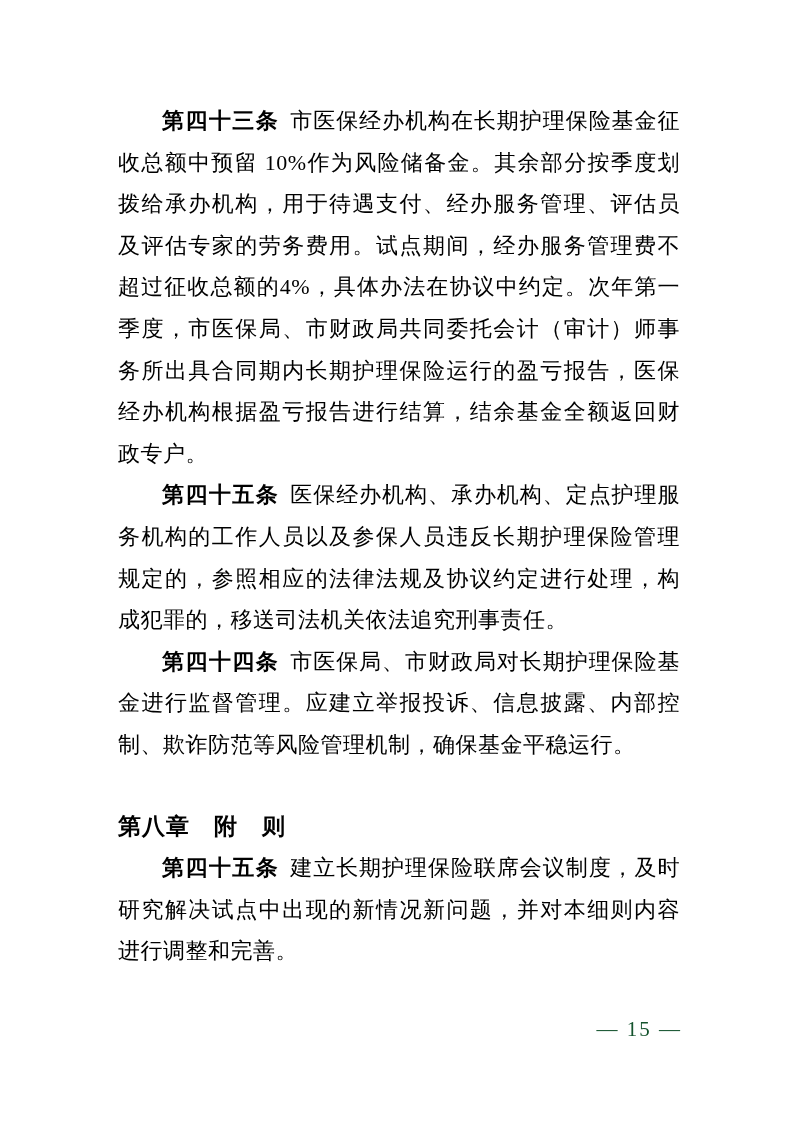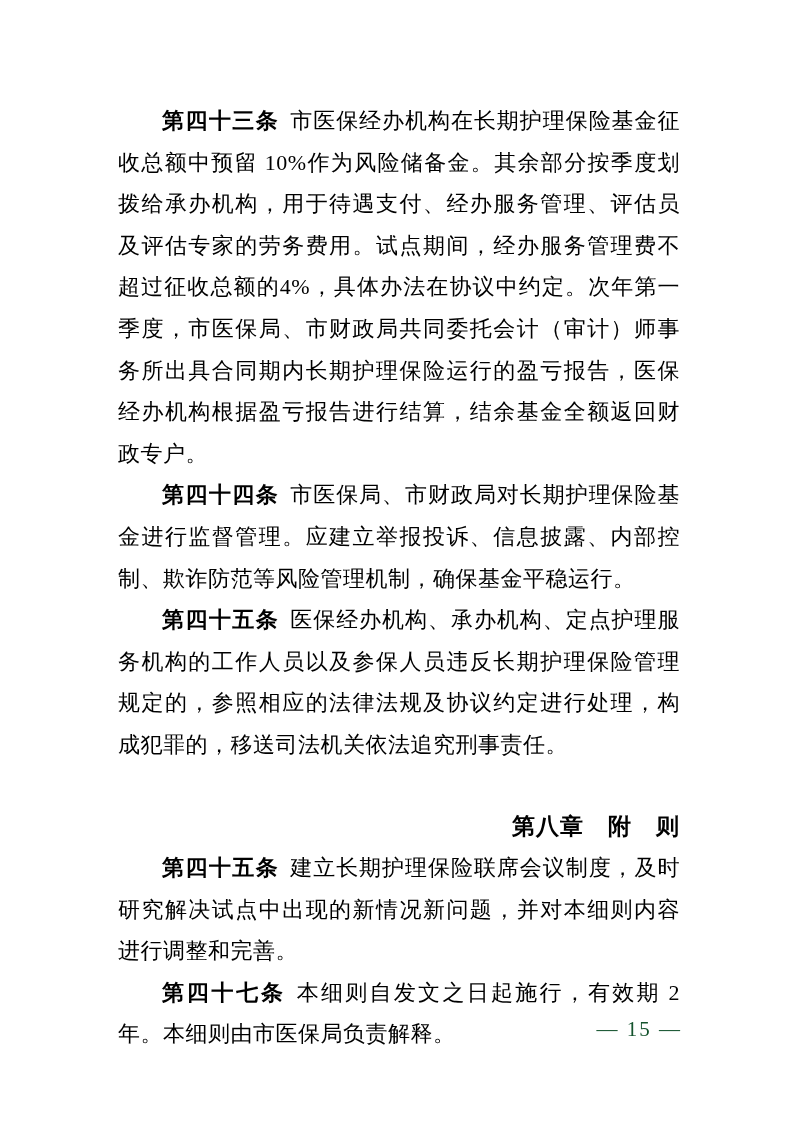--- a/index.html
+++ b/index.html
@@ -34,21 +34,21 @@
   .artnum {
     font-weight: bold;
     margin-right: 0.5em;
     letter-spacing: 1px;
   }
   h2.chapter {
     margin: 40px 0 0 0;
     padding: 0;
     font-size: 23px;
     font-weight: bold;
-    text-align: right;
+    text-align: left;
     text-indent: 0;
     line-height: 41.6px;
     letter-spacing: 1px;
   }
   .pagenum {
     position: absolute;
     top: 1017px;
     right: 112px;
     font-size: 21px;
     letter-spacing: 2px;
@@ -56,26 +56,25 @@
   }
 </style>
 </head>
 <body>
 
 <div class="page">
   <div class="content">
 
     <p class="para"><strong class="artnum">第四十三条</strong><span>市医保经办机构在长期护理保险基金征收总额中预留 10%作为风险储备金。其余部分按季度划拨给承办机构，用于待遇支付、经办服务管理、评估员及评估专家的劳务费用。试点期间，经办服务管理费不超过征收总额的4%，具体办法在协议中约定。次年第一季度，市医保局、市财政局共同委托会计（审计）师事务所出具合同期内长期护理保险运行的盈亏报告，医保经办机构根据盈亏报告进行结算，结余基金全额返回财政专户。</span></p>
 
+    <p class="para"><strong class="artnum">第四十五条</strong><span>医保经办机构、承办机构、定点护理服务机构的工作人员以及参保人员违反长期护理保险管理规定的，参照相应的法律法规及协议约定进行处理，构成犯罪的，移送司法机关依法追究刑事责任。</span></p>
+
     <p class="para"><strong class="artnum">第四十四条</strong><span>市医保局、市财政局对长期护理保险基金进行监督管理。应建立举报投诉、信息披露、内部控制、欺诈防范等风险管理机制，确保基金平稳运行。</span></p>
-
-    <p class="para"><strong class="artnum">第四十五条</strong><span>医保经办机构、承办机构、定点护理服务机构的工作人员以及参保人员违反长期护理保险管理规定的，参照相应的法律法规及协议约定进行处理，构成犯罪的，移送司法机关依法追究刑事责任。</span></p>
 
     <h2 class="chapter">第八章　附　则</h2>
 
     <p class="para"><strong class="artnum">第四十五条</strong><span>建立长期护理保险联席会议制度，及时研究解决试点中出现的新情况新问题，并对本细则内容进行调整和完善。</span></p>
 
-    <p class="para"><strong class="artnum">第四十七条</strong><span>本细则自发文之日起施行，有效期 2 年。本细则由市医保局负责解释。</span></p>
 
   </div>
 
   <div class="pagenum">— 15 —</div>
 </div>
 
 </body></html>

